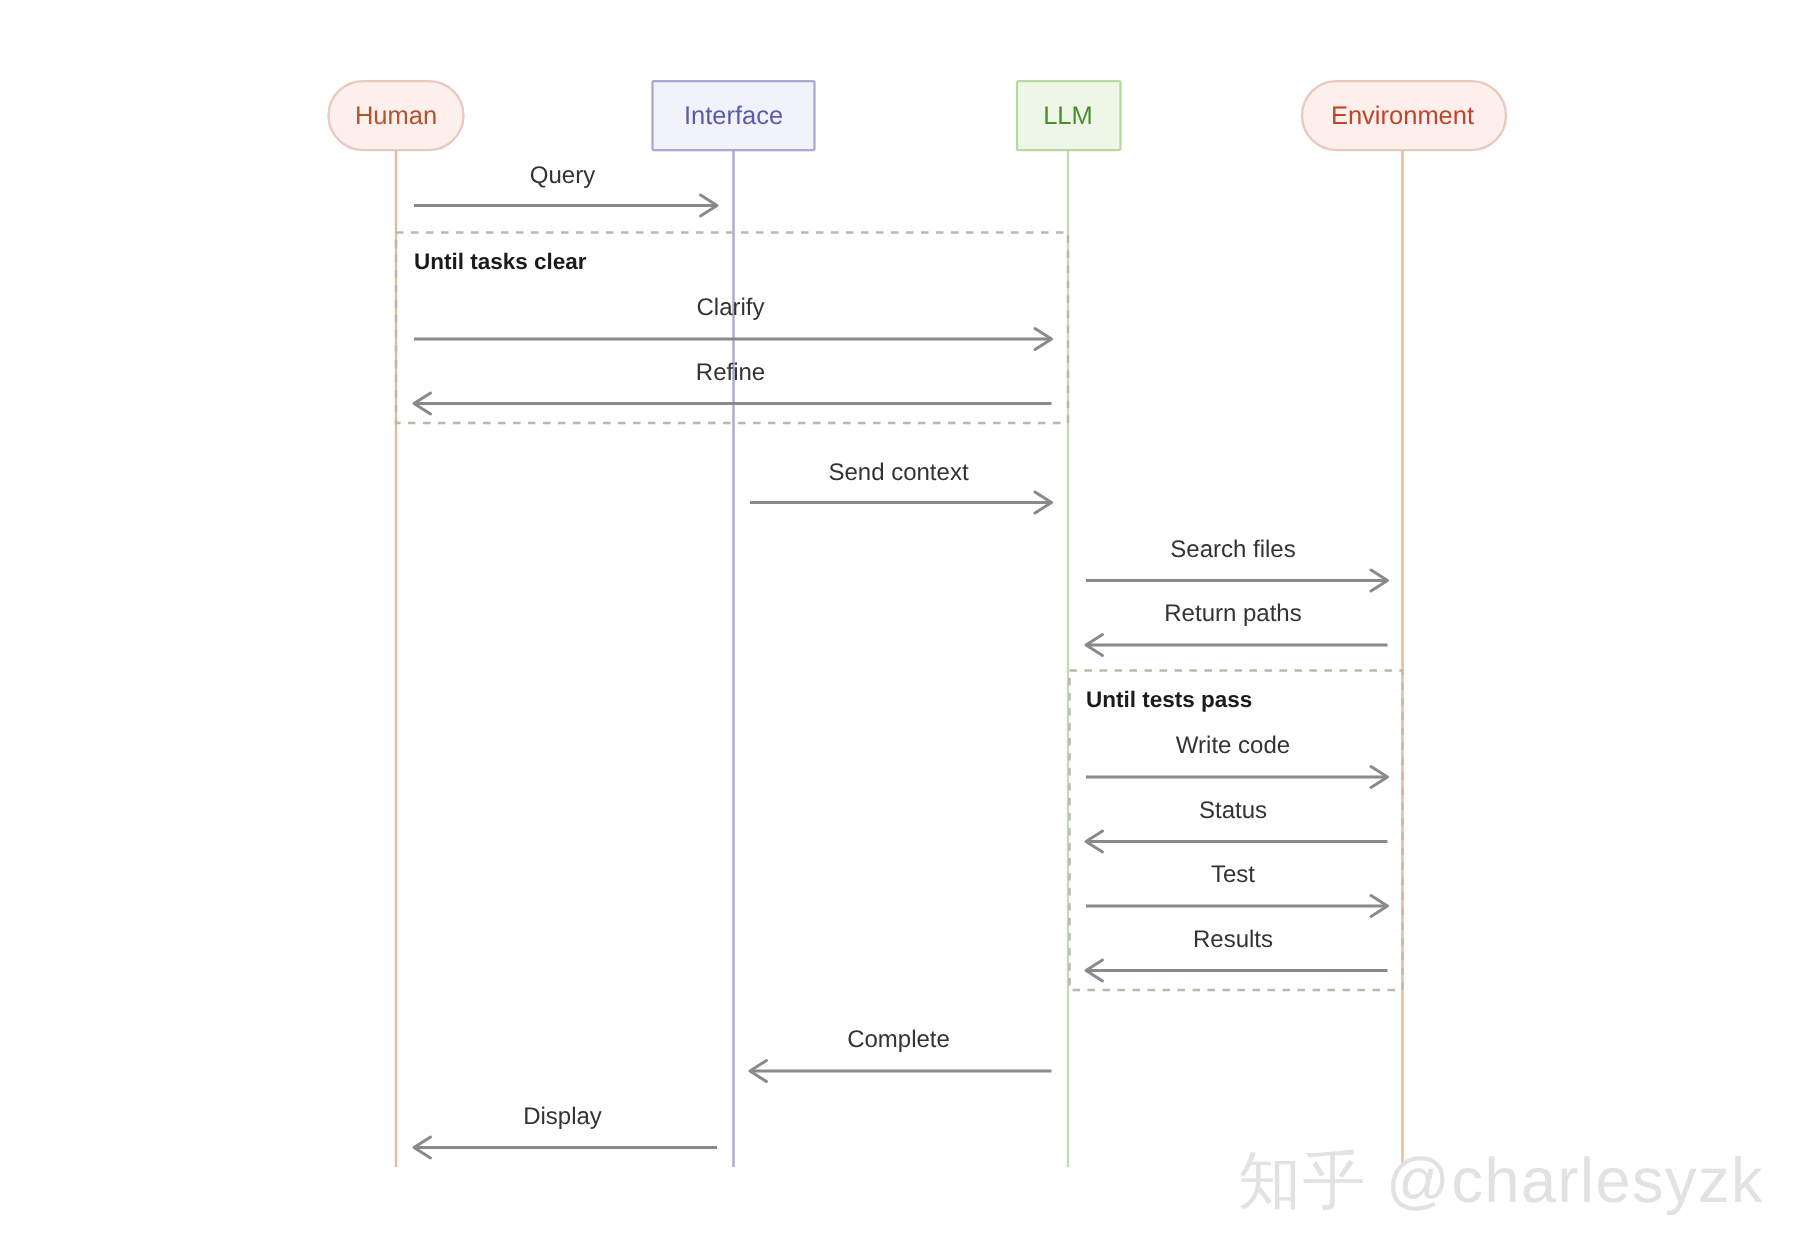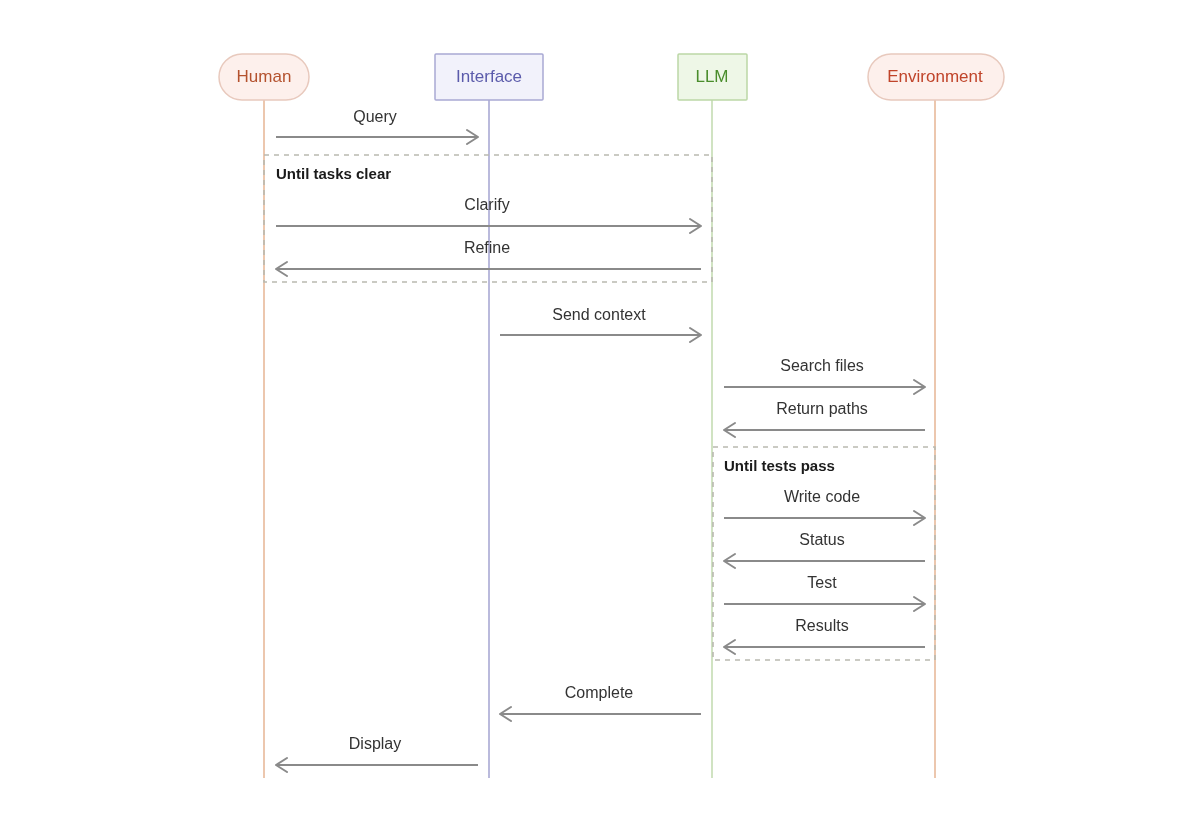--- a/index.html
+++ b/index.html
@@ -192,14 +192,15 @@
 
       <g>
         <text class="msg-label" x="375" y="749">Display</text>
         <line class="msg-line" x1="276" y1="765" x2="478" y2="765"></line>
         <polyline class="arrow-head" points="287,758 276,765 287,772"></polyline>
       </g>
 
     </g>
   </svg>
 
+  <div class="watermark">知乎 @charlesyzk</div>
 
 </div>
 
 </body></html>

